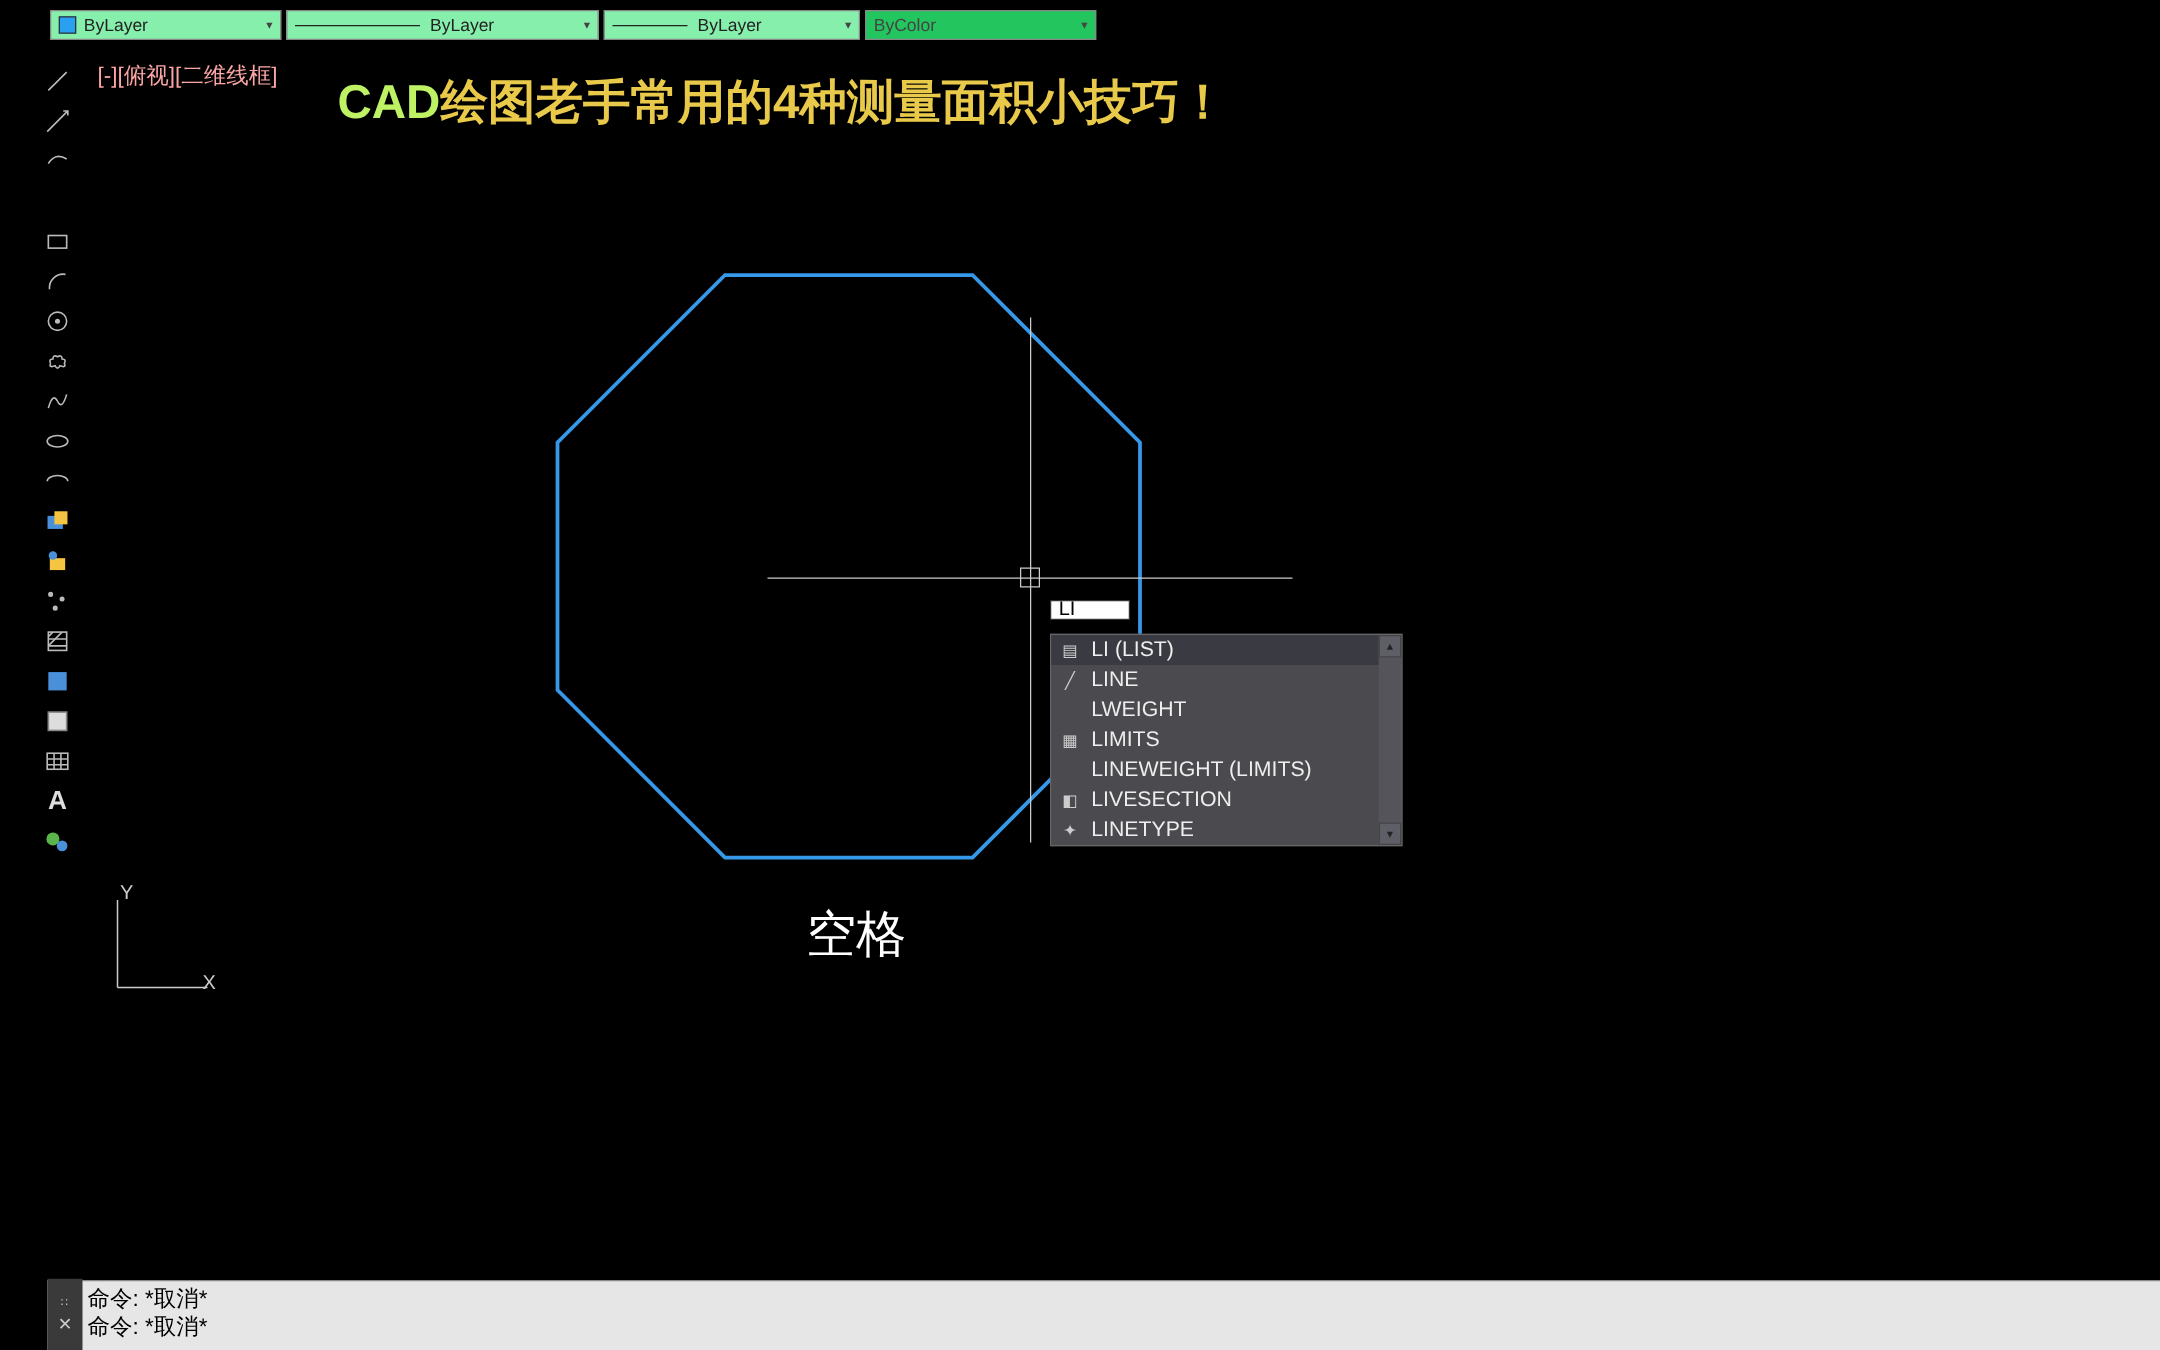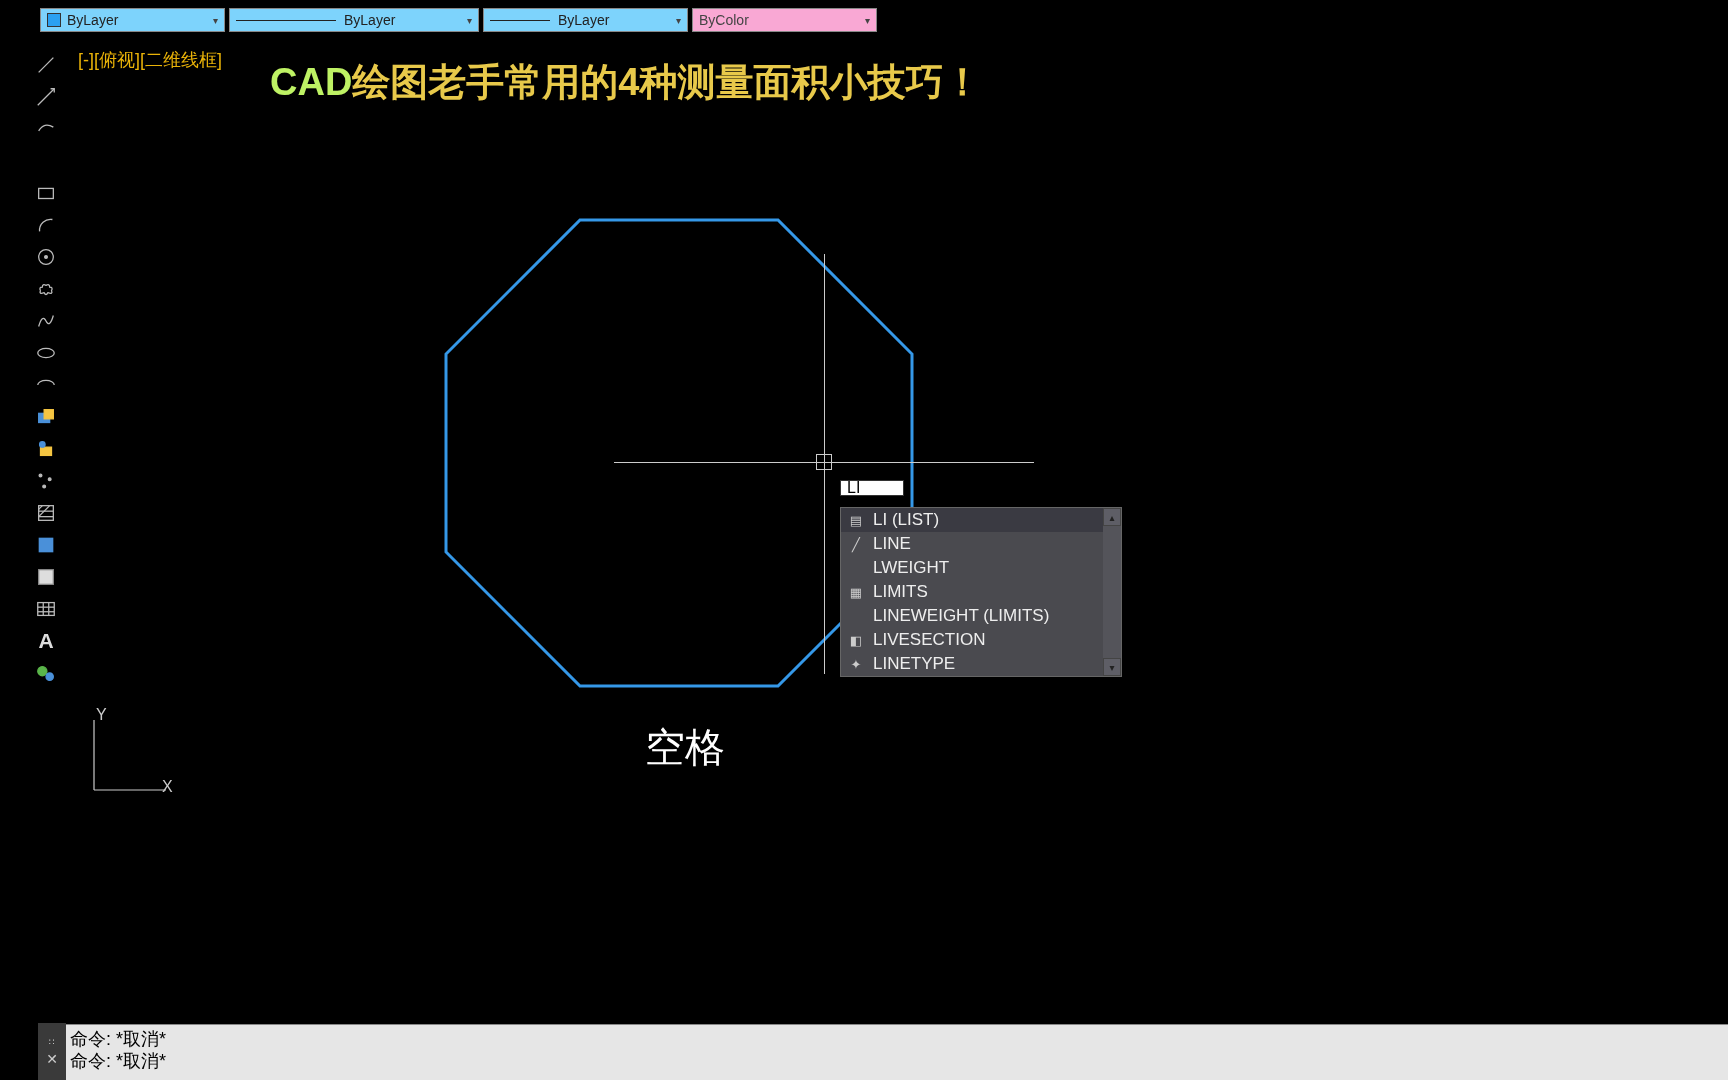--- a/index.html
+++ b/index.html
@@ -15,21 +15,21 @@
 
 .prop-bar {
   position: absolute;
   top: 8px;
   left: 40px;
   display: flex;
   gap: 4px;
   align-items: center;
 }
 .prop-select {
-  background: #7dd3fc;
+  background: #86efac;
   border: 1px solid #888;
   height: 24px;
   display: flex;
   align-items: center;
   padding: 0 6px;
   font-size: 14px;
   color: #222;
   position: relative;
 }
 .prop-select .swatch {
@@ -44,21 +44,21 @@
   margin-right: 8px;
 }
 .prop-select .chev {
   margin-left: auto;
   font-size: 10px;
   color: #444;
 }
 .sel1 { width: 185px; }
 .sel2 { width: 250px; justify-content: center; }
 .sel3 { width: 205px; justify-content: center; }
-.sel4 { width: 185px; background: #f9a8d4; color: #444; }
+.sel4 { width: 185px; background: #22c55e; color: #444; }
 
 
 .left-toolbar {
   position: absolute;
   top: 45px;
   left: 32px;
   width: 36px;
   display: flex;
   flex-direction: column;
   gap: 4px;
@@ -77,21 +77,21 @@
 .tool-icon svg { width: 22px; height: 22px; }
 .tool-icon svg line, .tool-icon svg polyline, .tool-icon svg circle,
 .tool-icon svg rect, .tool-icon svg path, .tool-icon svg ellipse {
   stroke: #bbb; fill: none; stroke-width: 1.4;
 }
 
 .view-label {
   position: absolute;
   top: 48px;
   left: 78px;
-  color: #eab308;
+  color: #fca5a5;
   font-size: 18px;
 }
 
 .title-text {
   position: absolute;
   top: 56px;
   left: 270px;
   font-size: 38px;
   font-weight: bold;
   color: #e8c94a;

